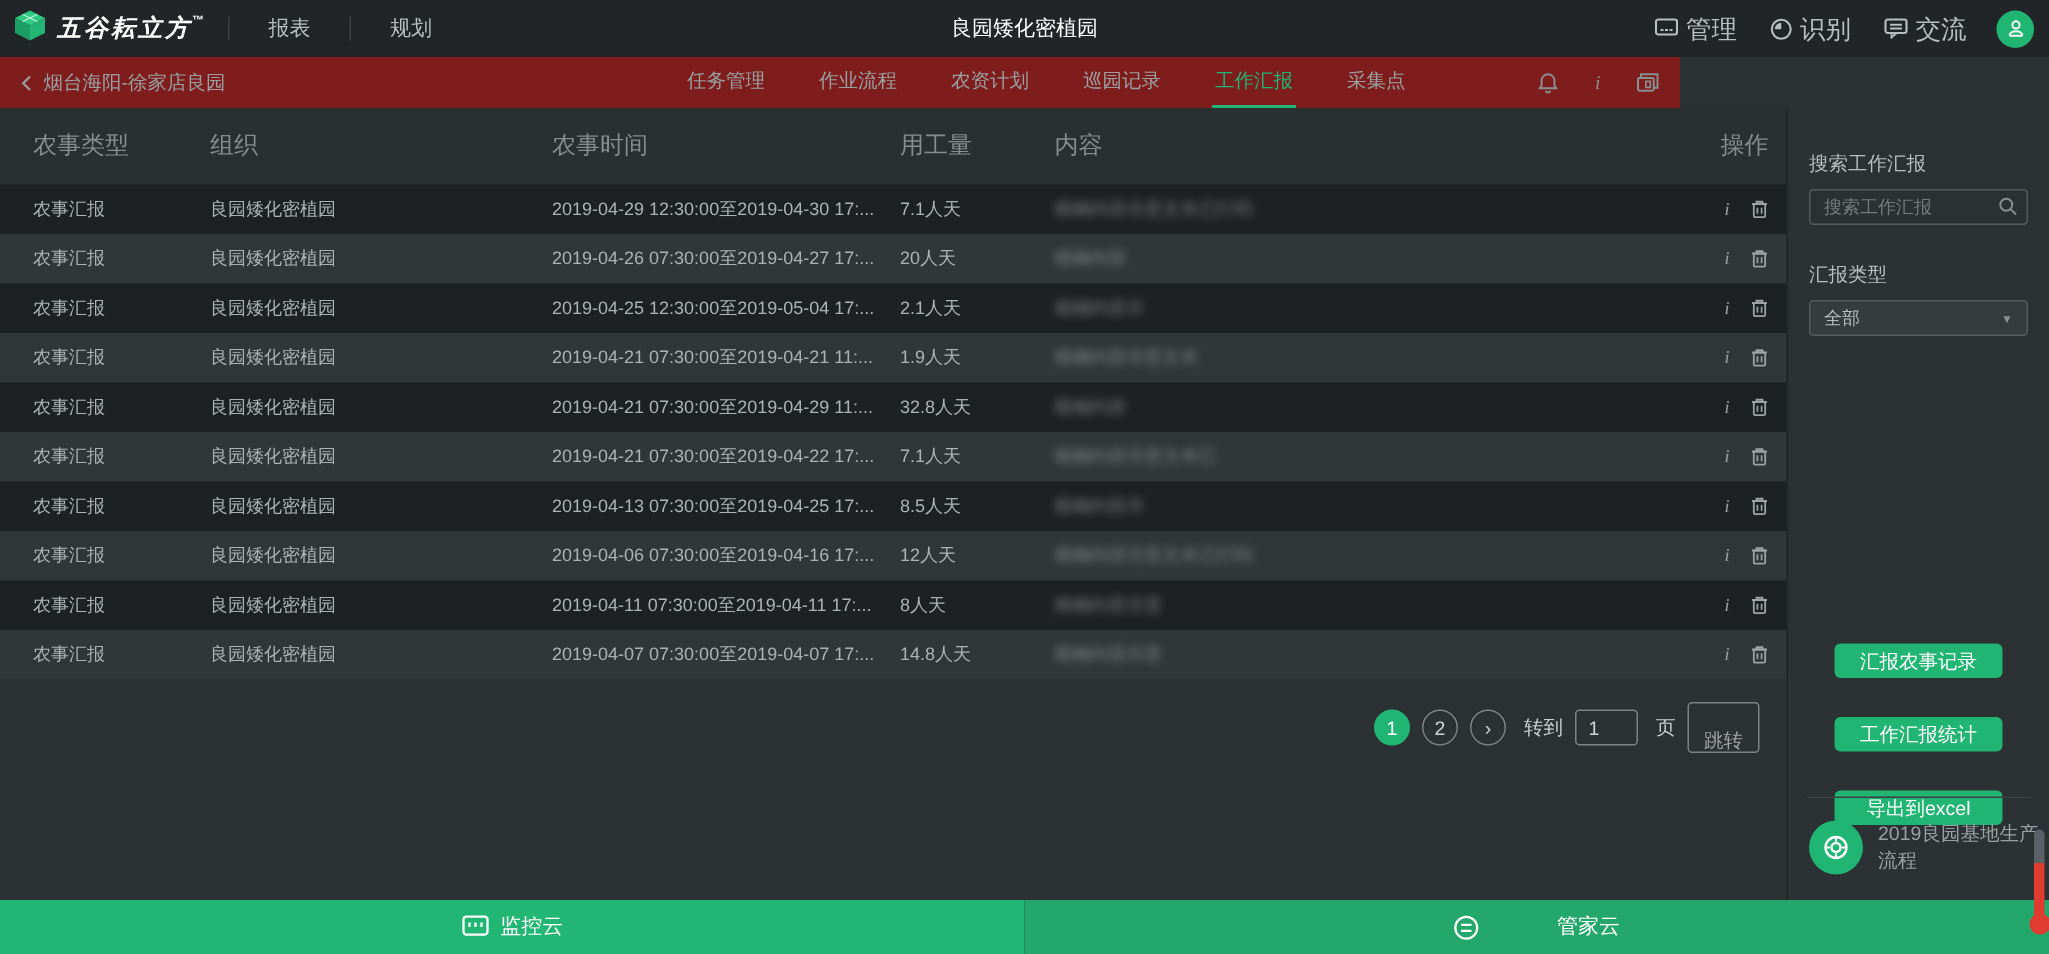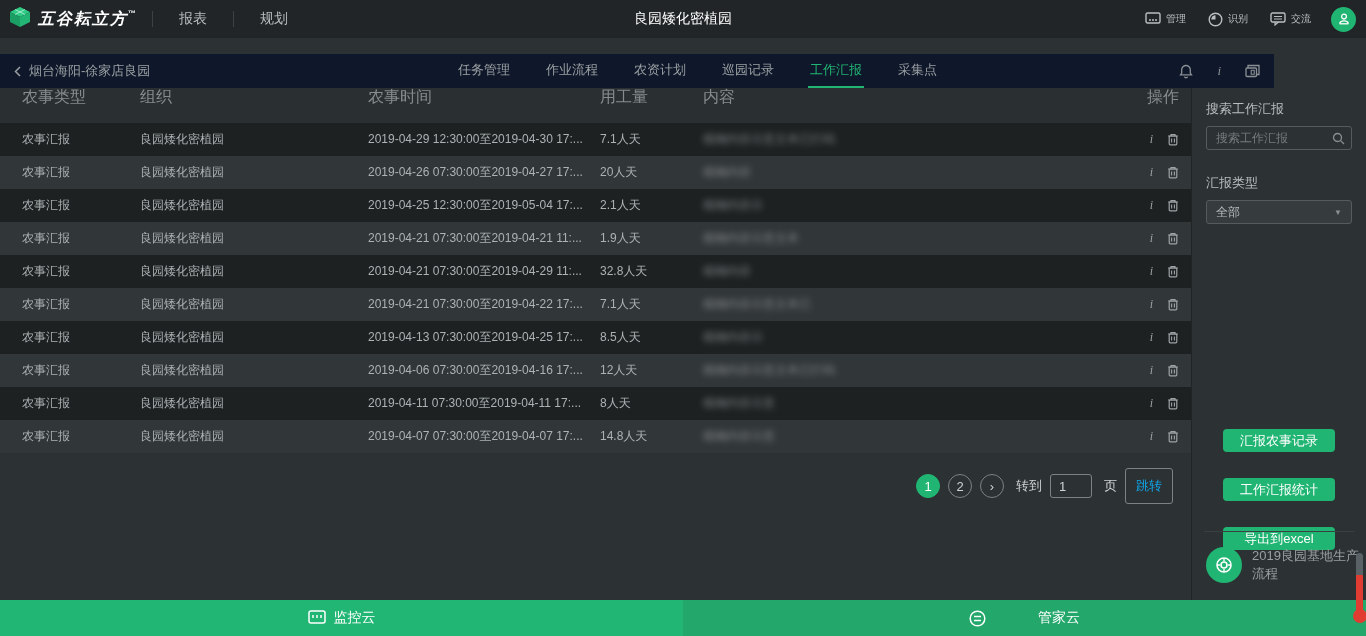--- a/index.html
+++ b/index.html
@@ -13,29 +13,29 @@
   .brand-wrap { display:flex; align-items:center; margin-left:8px; }
   .brand-text { color:#fff; font-size:16px; font-weight:800; font-style:italic;
     letter-spacing:2px; margin-left:6px; }
   .tm { font-size:8px; vertical-align:top; font-style:normal; }
   .v-div { width:1px; height:16px; background:#3c4143; margin:0 14px; }
   .top-nav { display:flex; align-items:center; }
   .top-nav-item { color:#b9bec0; font-size:14px; padding:0 12px; cursor:pointer; }
   .top-title { position:absolute; left:0; right:0; text-align:center; color:#fff;
     font-size:14px; pointer-events:none; }
   .top-right { margin-left:auto; display:flex; align-items:center; margin-right:10px; }
-  .top-right-item { display:flex; align-items:center; color:#b9bec0; font-size:10px;
+  .top-right-item { display:flex; align-items:center; color:#b9bec0; font-size:17px;
     margin-left:22px; cursor:pointer; }
   .top-right-item svg { margin-right:5px; }
   .avatar { width:25px; height:25px; border-radius:50%; background:#21b573;
     display:flex; align-items:center; justify-content:center; margin-left:20px; }
 
   
-  .subheader { position:absolute; top:38px; left:0; width:1274px; height:34px;
-    background:#0f172a; display:flex; align-items:center; z-index:4;margin-top:16px; }
+  .subheader { position:absolute; top:38px; left:0; width:1120px; height:34px;
+    background:#7f1d1d; display:flex; align-items:center; z-index:4; }
   .back { display:flex; align-items:center; color:#9aa0a2; font-size:13px;
     margin-left:14px; cursor:pointer; }
   .back svg { margin-right:8px; }
   .tabs { position:absolute; left:440px; display:flex; height:34px; }
   .tab { color:#9aa0a2; font-size:13px; margin:0 16px; display:flex;
     align-items:center; height:34px; border-bottom:2px solid transparent;
     cursor:pointer; padding:0 2px; }
   .tab.active { color:#21b573; border-bottom-color:#21b573; }
   .sub-icons { position:absolute; right:14px; display:flex; align-items:center; }
   .sub-icon { margin-left:24px; color:#8a9092; cursor:pointer; display:flex;
@@ -63,21 +63,21 @@
   
   .pagination { display:flex; align-items:center; justify-content:flex-end;
     margin-top:15px; padding-right:18px; gap:8px; }
   .pg-circle { width:24px; height:24px; border-radius:50%; display:flex;
     align-items:center; justify-content:center; font-size:13px; color:#cfd2d3;
     border:1px solid #7d8284; cursor:pointer; }
   .pg-circle.active { background:#21b573; border-color:#21b573; color:#fff; }
   .pg-label { color:#cfd2d3; font-size:13px; margin-left:4px; }
   .pg-input { width:42px; height:24px; background:transparent; border:1px solid #7d8284;
     border-radius:3px; color:#cfd2d3; font-size:13px; padding-left:8px; }
-  .pg-jump { height:36px; padding:2px 10px; background:transparent; color:#0ea5e9;
+  .pg-jump { height:24px; padding:16px 10px; background:transparent; color:#a3a3a3;
     border:1px solid #7d8284; border-radius:3px; font-size:13px; cursor:pointer; }
 
   
   .sidebar { position:absolute; top:72px; left:1191px; width:175px; height:528px;
     background:#2c3133; border-left:1px solid #202425; }
   .sb-label { color:#b9bec0; font-size:13px; margin:0 0 0 14px; }
   .sb-label.first { margin-top:28px; }
   .sb-label.second { margin-top:24px; }
   .sb-input-wrap { position:relative; margin:8px 14px 0 14px; }
   .sb-input { width:100%; height:24px; background:transparent; border:1px solid #565b5d;

